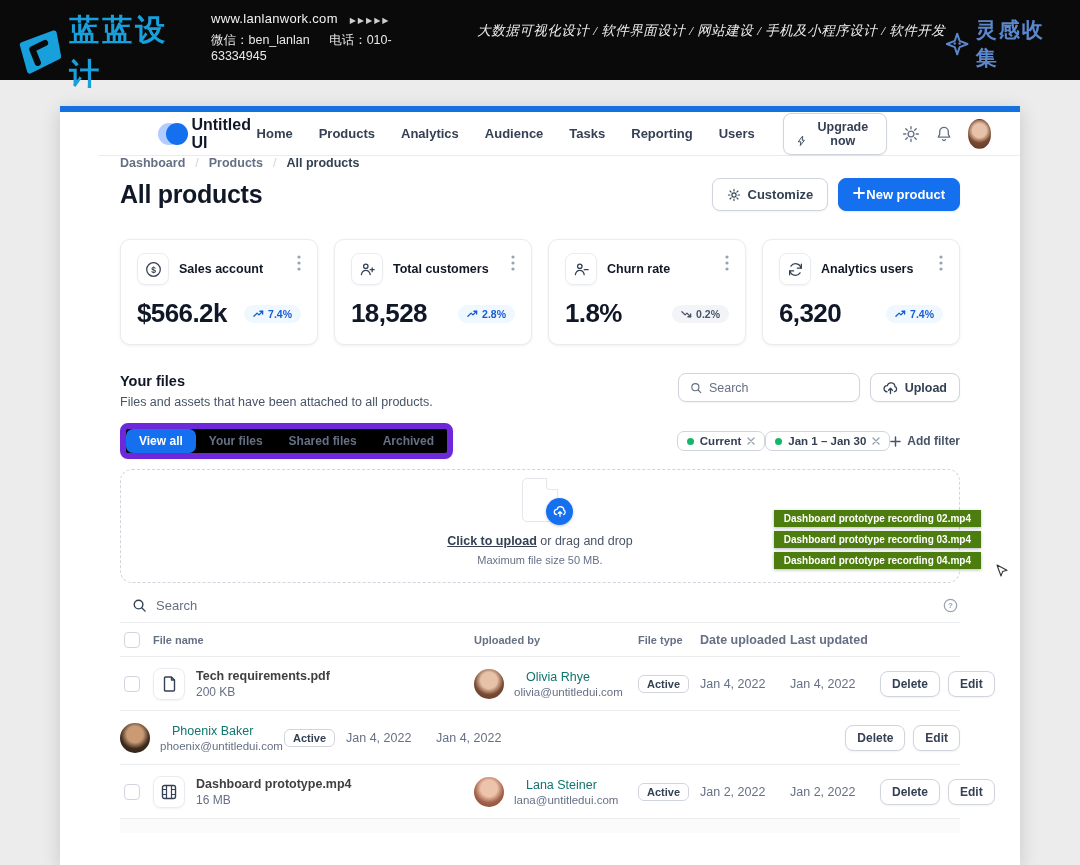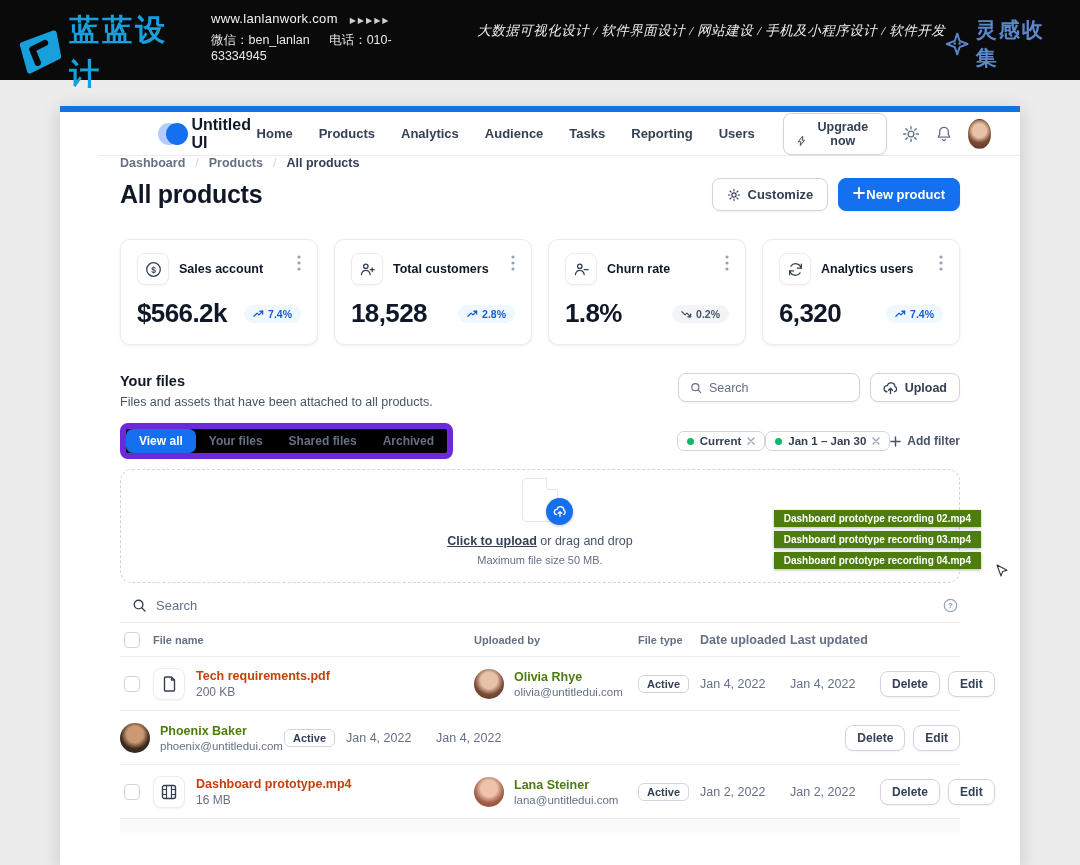--- a/index.html
+++ b/index.html
@@ -131,24 +131,24 @@
   .col-name { flex:0 0 354px; display:flex; align-items:center; padding-left:4px; }
   .col-user { flex:0 0 164px; display:flex; align-items:center; gap:10px; }
   .col-type { flex:0 0 62px; }
   .col-date { flex:0 0 90px; font-size:12.5px; color:#667085; }
   .col-upd  { flex:0 0 90px; font-size:12.5px; color:#667085; }
   .col-act  { flex:1; display:flex; justify-content:flex-end; gap:8px; }
   .checkbox { width:16px; height:16px; border:1px solid #d0d5dd; border-radius:4px; background:#fff; margin-right:13px; flex:none; }
   .file-iconbox { width:32px; height:32px; border:1px solid #eaecf0; border-radius:8px; display:flex; flex:none;
                   align-items:center; justify-content:center; color:#344054; margin-right:11px;
                   box-shadow:0 1px 2px rgba(16,24,40,.05); }
-  .fname { font-size:12.5px; font-weight:700; color:#c2410c; }
+  .fname { font-size:12.5px; font-weight:700; color:#404040; }
   .fsize { font-size:12px; color:#667085; margin-top:2px; }
   .uav { width:30px; height:30px; border-radius:50%; flex:none; }
-  .uname { font-size:12.5px; font-weight:700; color:#4d7c0f; }
+  .uname { font-size:12.5px; font-weight:400; color:#0f766e;margin-left:12px; }
   .uemail { font-size:11.5px; color:#667085; margin-top:2px; }
   .status-badge { display:inline-block; border:1px solid #d0d5dd; border-radius:6px; padding:2px 8px;
                   font-size:11px; font-weight:700; color:#344054; background:#fff; }
   .row-btn { border:1px solid #d0d5dd; border-radius:8px; padding:5px 11px; font-size:12px; font-weight:700;
              color:#344054; background:#fff; box-shadow:0 1px 2px rgba(16,24,40,.05); }
   .table-foot { height:14px; background:#fbfbfc; }
 </style>
 </head>
 <body>
 

